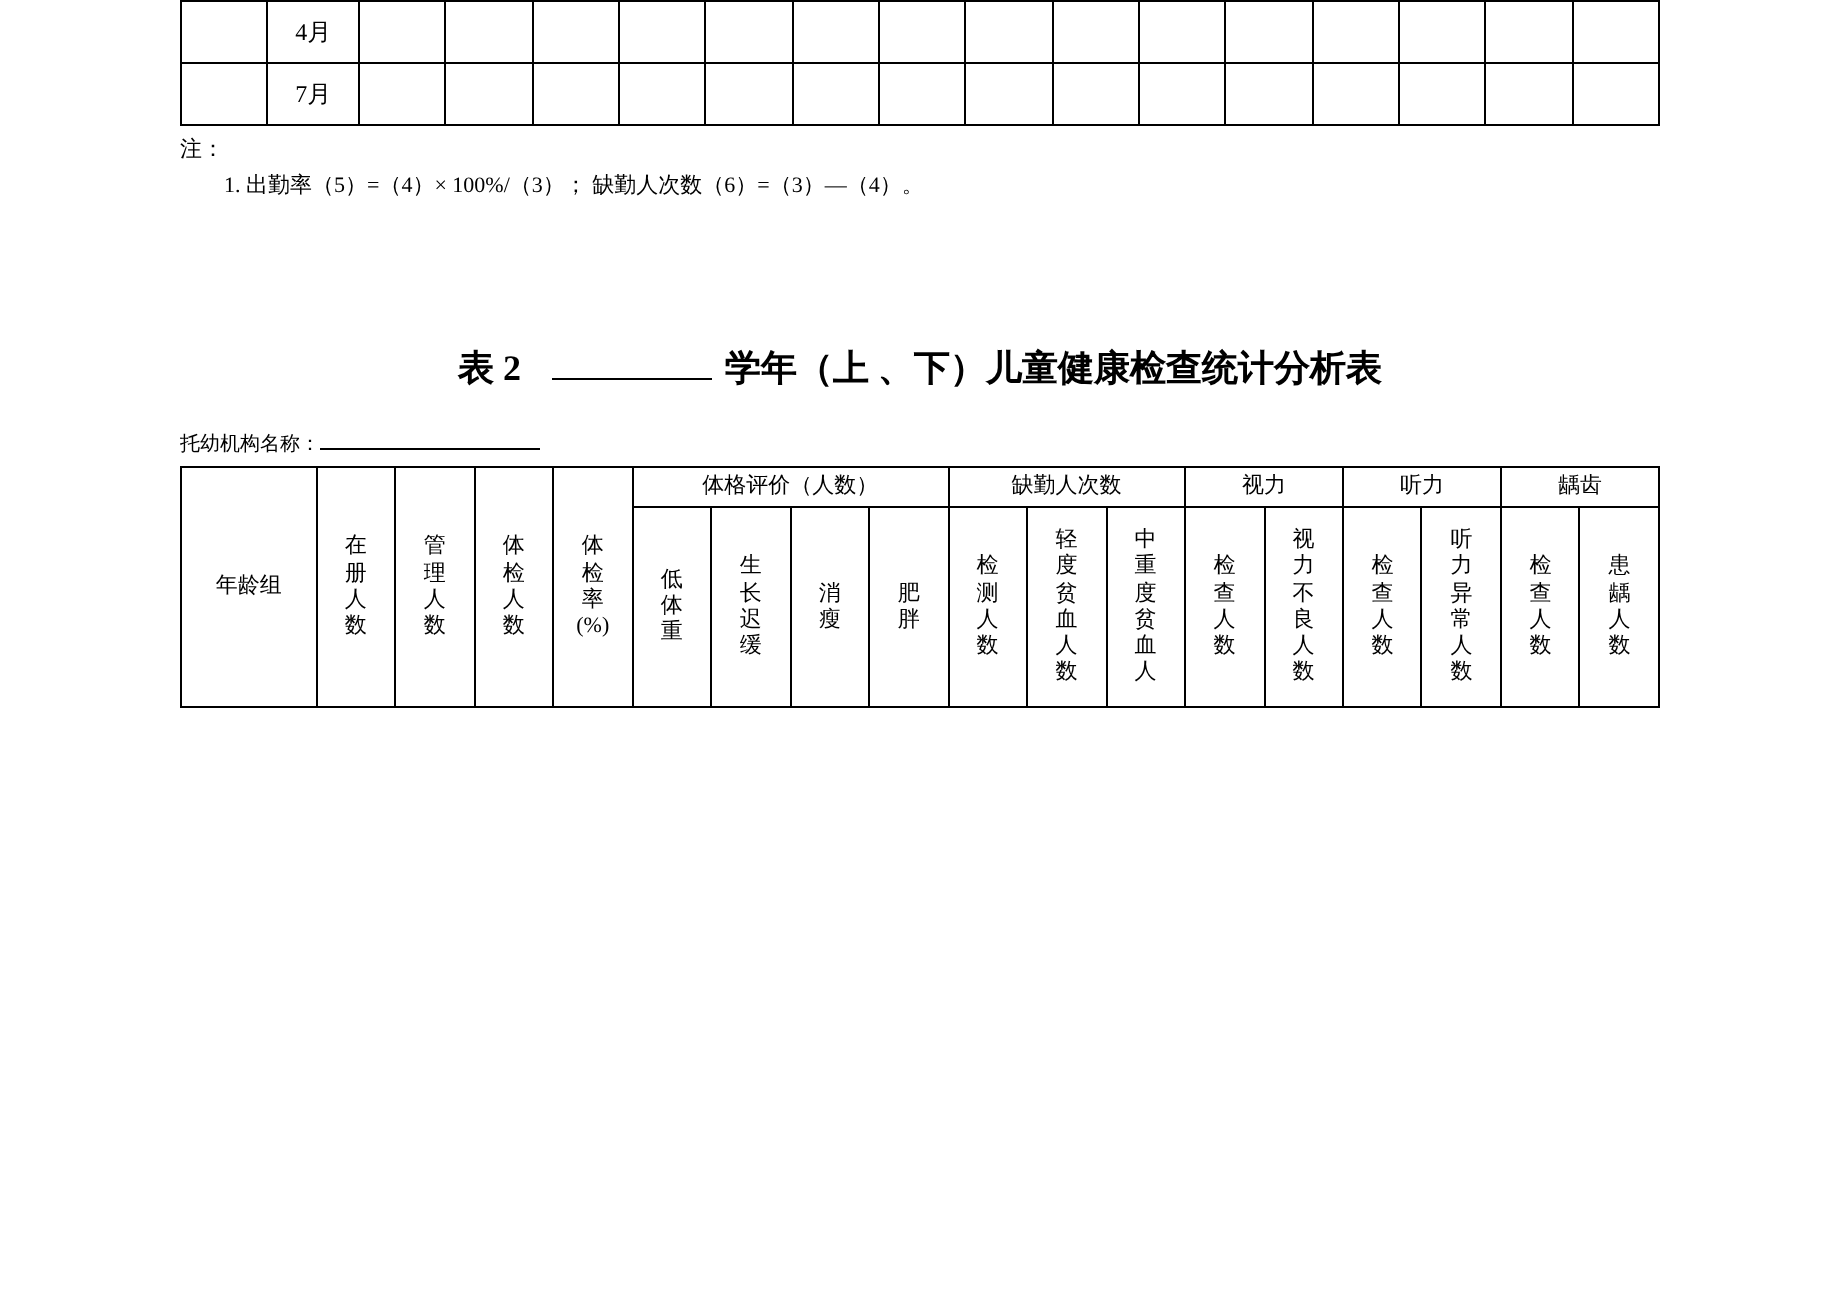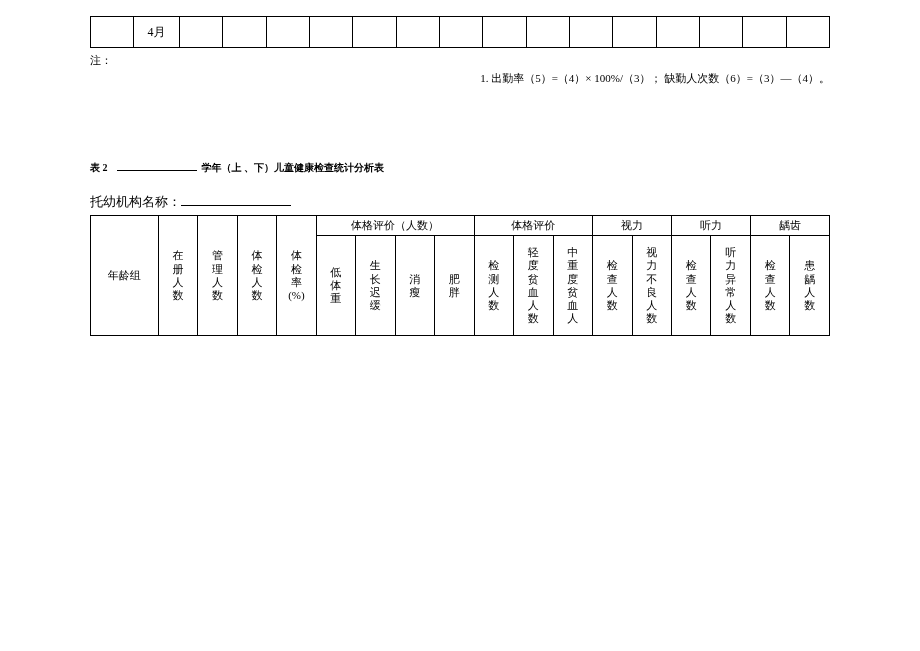--- a/index.html
+++ b/index.html
@@ -9,21 +9,21 @@
     }
     body {
       font-family: "SimSun", "宋体", serif;
       background: #fff;
       padding: 0;
       width: 920px;
       height: 651px;
       position: relative;
     }
     .page {
-      padding: 16px 90px;
+      padding: 0 90px;
     }
     table {
       border-collapse: collapse;
       width: 100%;
     }
     td, th {
       border: 1px solid #000;
       text-align: center;
       vertical-align: middle;
     }
@@ -41,39 +41,38 @@
     .table1 .data-col {
       width: 44px;
     }
     .notes {
       font-size: 11px;
       margin-top: 4px;
       line-height: 1.6;
     }
     .notes .indent {
       text-indent: 2em;
-      text-align: right;
     }
     .title2 {
-      text-align: left;
-      font-size: 10px;
+      text-align: center;
+      font-size: 18px;
       font-weight: bold;
       margin-top: 70px;
       margin-bottom: 18px;
     }
     .title2 .blank {
       display: inline-block;
       border-bottom: 1px solid #000;
       width: 80px;
       height: 14px;
       vertical-align: baseline;
       margin: 0 2px;
     }
     .org-name {
-      font-size: 13px;
+      font-size: 10px;
       margin-bottom: 4px;
     }
     .org-name .blank {
       display: inline-block;
       border-bottom: 1px solid #000;
       width: 110px;
       height: 11px;
       vertical-align: baseline;
     }
     .table2 th {
@@ -117,20 +116,39 @@
           <td class="data-col"></td>
           <td class="data-col"></td>
           <td class="data-col"></td>
           <td class="data-col"></td>
           <td class="data-col"></td>
           <td class="data-col"></td>
           <td class="data-col"></td>
           <td class="data-col"></td>
           <td class="data-col"></td>
     </tr>
+    <tr>
+      <td class="first-col"></td>
+      <td class="month-col">7月</td>
+      <td></td>
+          <td></td>
+          <td></td>
+          <td></td>
+          <td></td>
+          <td></td>
+          <td></td>
+          <td></td>
+          <td></td>
+          <td></td>
+          <td></td>
+          <td></td>
+          <td></td>
+          <td></td>
+          <td></td>
+    </tr>
   </tbody>
     </table>
 
   <div class="notes">
     <div>注：</div>
     <div class="indent">1. 出勤率（5）=（4）× 100%/（3）；  缺勤人次数（6）=（3）—（4）。</div>
   </div>
 
   <div class="title2">
     <span>表 2</span>
@@ -164,21 +182,21 @@
             <span>人</span>
             <span>数</span>
           </th>
       <th rowspan="2" class="vert-text vert">
             <span>体</span>
             <span>检</span>
             <span>率</span>
             <span>(%)</span>
           </th>
       <th colspan="4" class="group-header">体格评价（人数）</th>
-      <th colspan="3" class="group-header">体格评价</th>
+      <th colspan="3" class="group-header">缺勤人次数</th>
       <th colspan="2" class="group-header">视力</th>
       <th colspan="2" class="group-header">听力</th>
       <th colspan="2" class="group-header">龋齿</th>
     </tr>
     <tr>
       <th class="vert-text vert">
             <span>低</span>
             <span>体</span>
             <span>重</span>
           </th>

